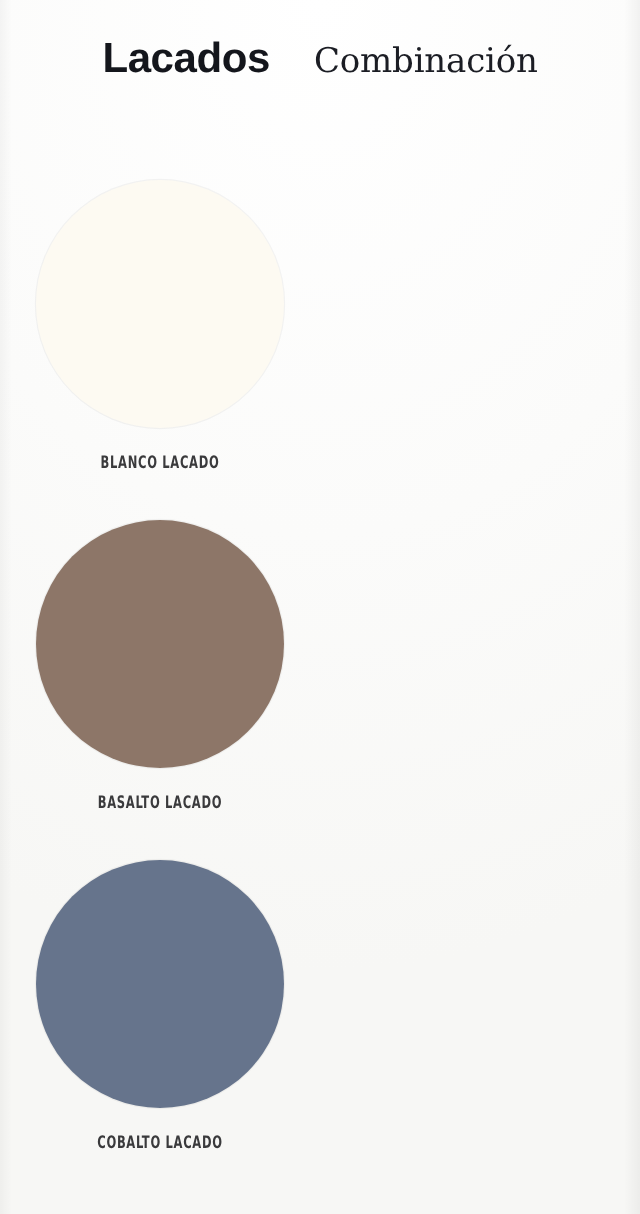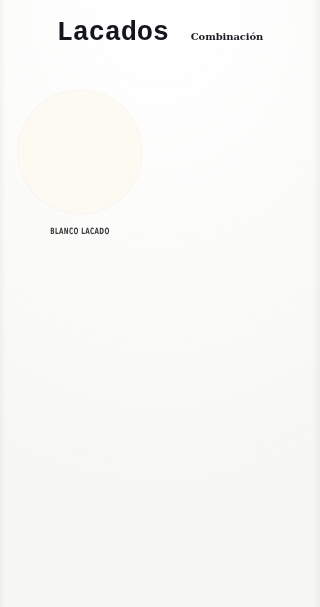--- a/index.html
+++ b/index.html
@@ -44,31 +44,31 @@
 
   .title-bar {
     position: absolute;
     left: 0;
     top: 18px;
     width: 320px;
     text-align: center;
     white-space: nowrap;
   }
   .title-main {
-    font-family: Liberation Mono, monospace;
+    font-family: Liberation Sans, sans-serif;
     font-weight: 700;
-    font-size: 27px;
+    font-size: 21px;
     letter-spacing: -0.2px;
     color: #14161c;
     vertical-align: baseline;
   }
   .title-sub {
     font-family: "DejaVu Serif", "Liberation Serif", serif;
-    font-weight: 700;
-    font-size: 10px;
+    font-weight: 400;
+    font-size: 17px;
     letter-spacing: -0.1px;
     color: #1b1d24;
     margin-left: 22px;
     vertical-align: baseline;
   }
 
   .swatch-grid {
     position: absolute;
     left: 0;
     top: 86px;
@@ -132,17 +132,28 @@
   <div class="swatch-grid">
 
     <div class="swatch-row">
       <div class="swatch-cell">
         <div class="swatch-disc" style="background: rgb(253, 250, 242);"></div>
         <div class="swatch-label">Blanco Lacado</div>
       </div>
     </div>
 
     <div class="swatch-row">
+      <div class="swatch-cell">
+        <div class="swatch-disc" style="background: rgb(141, 118, 104);"></div>
+        <div class="swatch-label">Basalto Lacado</div>
+      </div>
     </div>
 
+    <div class="swatch-row">
+      <div class="swatch-cell">
+        <div class="swatch-disc" style="background: rgb(102, 116, 140);"></div>
+        <div class="swatch-label">Cobalto Lacado</div>
+      </div>
+      <div class="swatch-cell empty"></div>
+    </div>
 
   </div>
 </div>
 
 </body></html>

